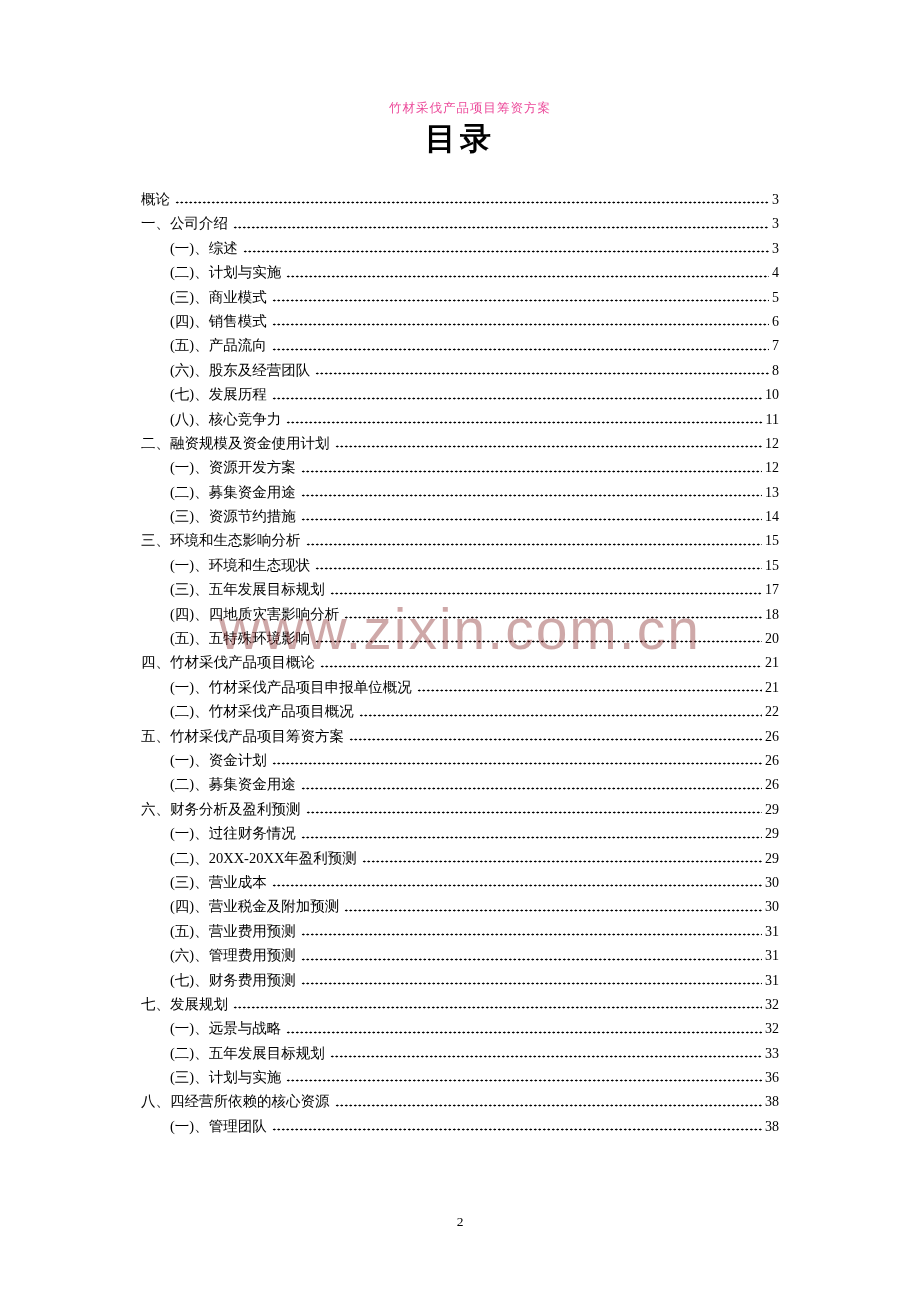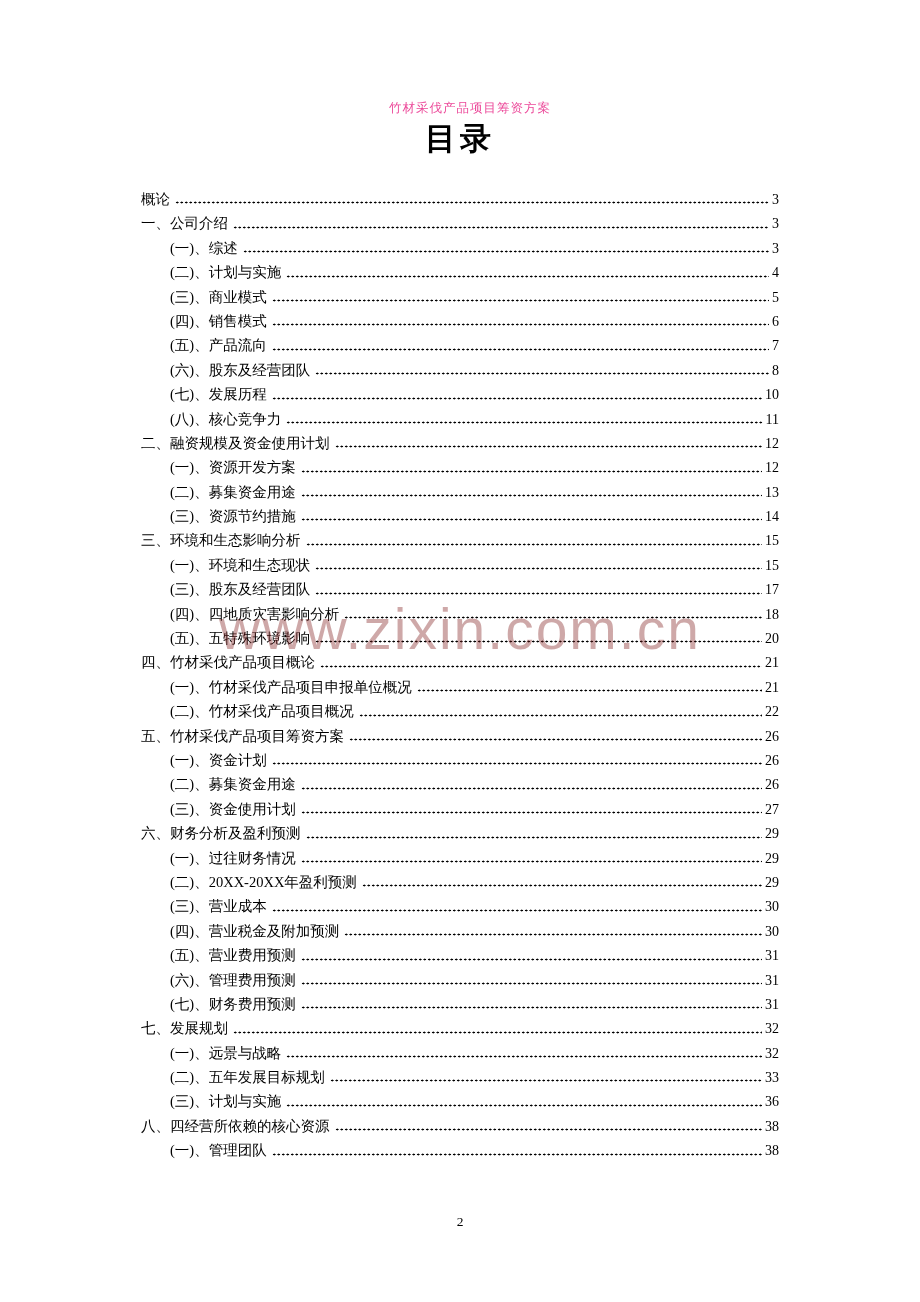--- a/index.html
+++ b/index.html
@@ -183,21 +183,21 @@
         <span class="toc-label">三、环境和生态影响分析</span>
         <span class="leader"></span>
         <span class="toc-page">15</span>
       </div>
       <div class="toc-row lvl1">
         <span class="toc-label">(一)、环境和生态现状</span>
         <span class="leader"></span>
         <span class="toc-page">15</span>
       </div>
       <div class="toc-row lvl1">
-        <span class="toc-label">(三)、股东及经营团队</span>
+        <span class="toc-label">(三)、五年发展目标规划</span>
         <span class="leader"></span>
         <span class="toc-page">17</span>
       </div>
       <div class="toc-row lvl1">
         <span class="toc-label">(四)、四地质灾害影响分析</span>
         <span class="leader"></span>
         <span class="toc-page">18</span>
       </div>
       <div class="toc-row lvl1">
         <span class="toc-label">(五)、五特殊环境影响</span>
@@ -227,25 +227,20 @@
       <div class="toc-row lvl1">
         <span class="toc-label">(一)、资金计划</span>
         <span class="leader"></span>
         <span class="toc-page">26</span>
       </div>
       <div class="toc-row lvl1">
         <span class="toc-label">(二)、募集资金用途</span>
         <span class="leader"></span>
         <span class="toc-page">26</span>
       </div>
-      <div class="toc-row lvl1">
-        <span class="toc-label">(三)、资金使用计划</span>
-        <span class="leader"></span>
-        <span class="toc-page">27</span>
-      </div>
       <div class="toc-row">
         <span class="toc-label">六、财务分析及盈利预测</span>
         <span class="leader"></span>
         <span class="toc-page">29</span>
       </div>
       <div class="toc-row lvl1">
         <span class="toc-label">(一)、过往财务情况</span>
         <span class="leader"></span>
         <span class="toc-page">29</span>
       </div>

